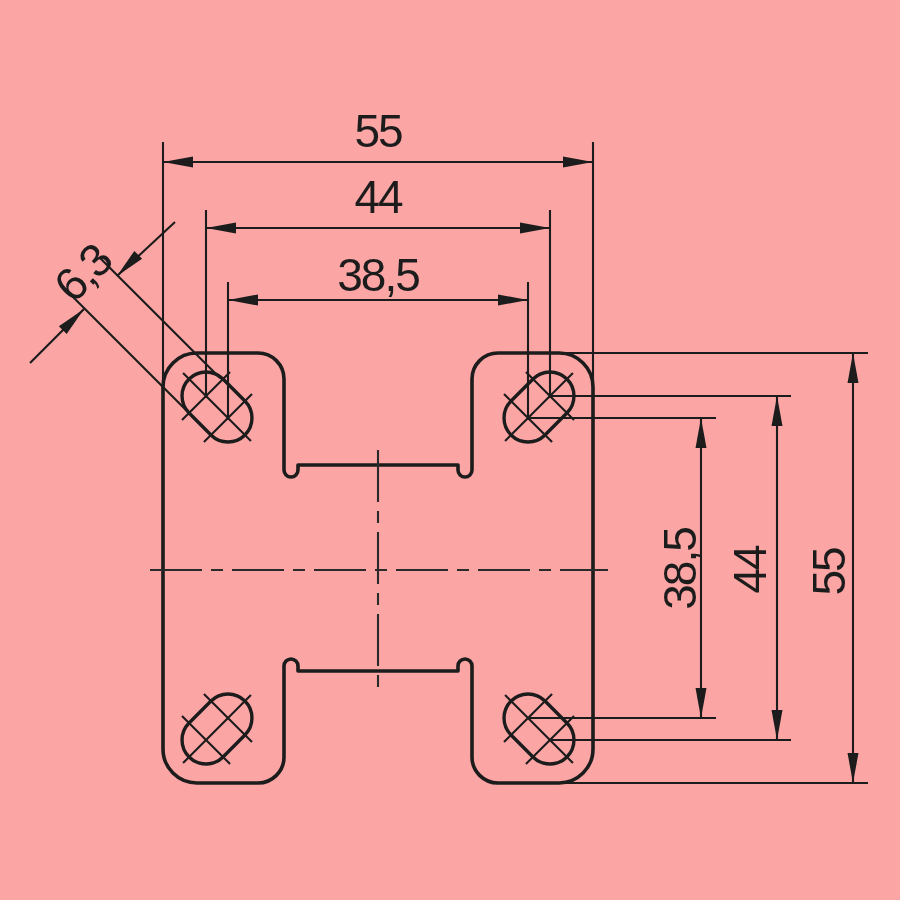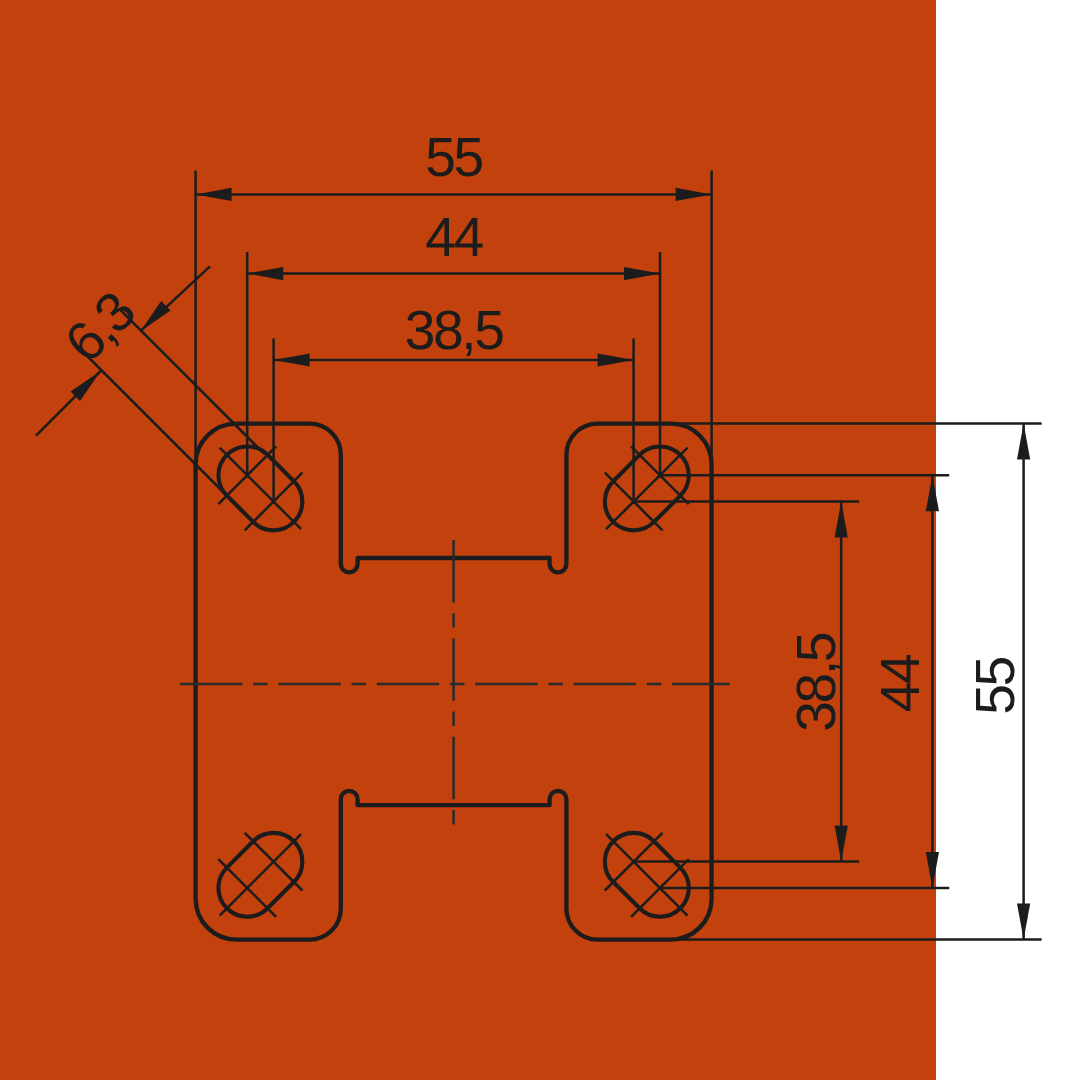--- a/index.html
+++ b/index.html
@@ -4,24 +4,24 @@
 <style>
   html, body {
     margin: 0;
     padding: 0;
     width: 900px;
     height: 900px;
     background: #ffffff;
     font-family: "Liberation Sans", sans-serif;
   }
   .stage {
-    width: 780px;
+    width: 900px;
     height: 900px;
     position: relative;
-    background: #c2410c;
+    background: #fca5a5;
   }
   svg { display: block; }
   .outline {
     fill: none;
     stroke: #1c1c1c;
     stroke-width: 3.6;
     stroke-linejoin: round;
   }
   .slot-outline {
     fill: none;

